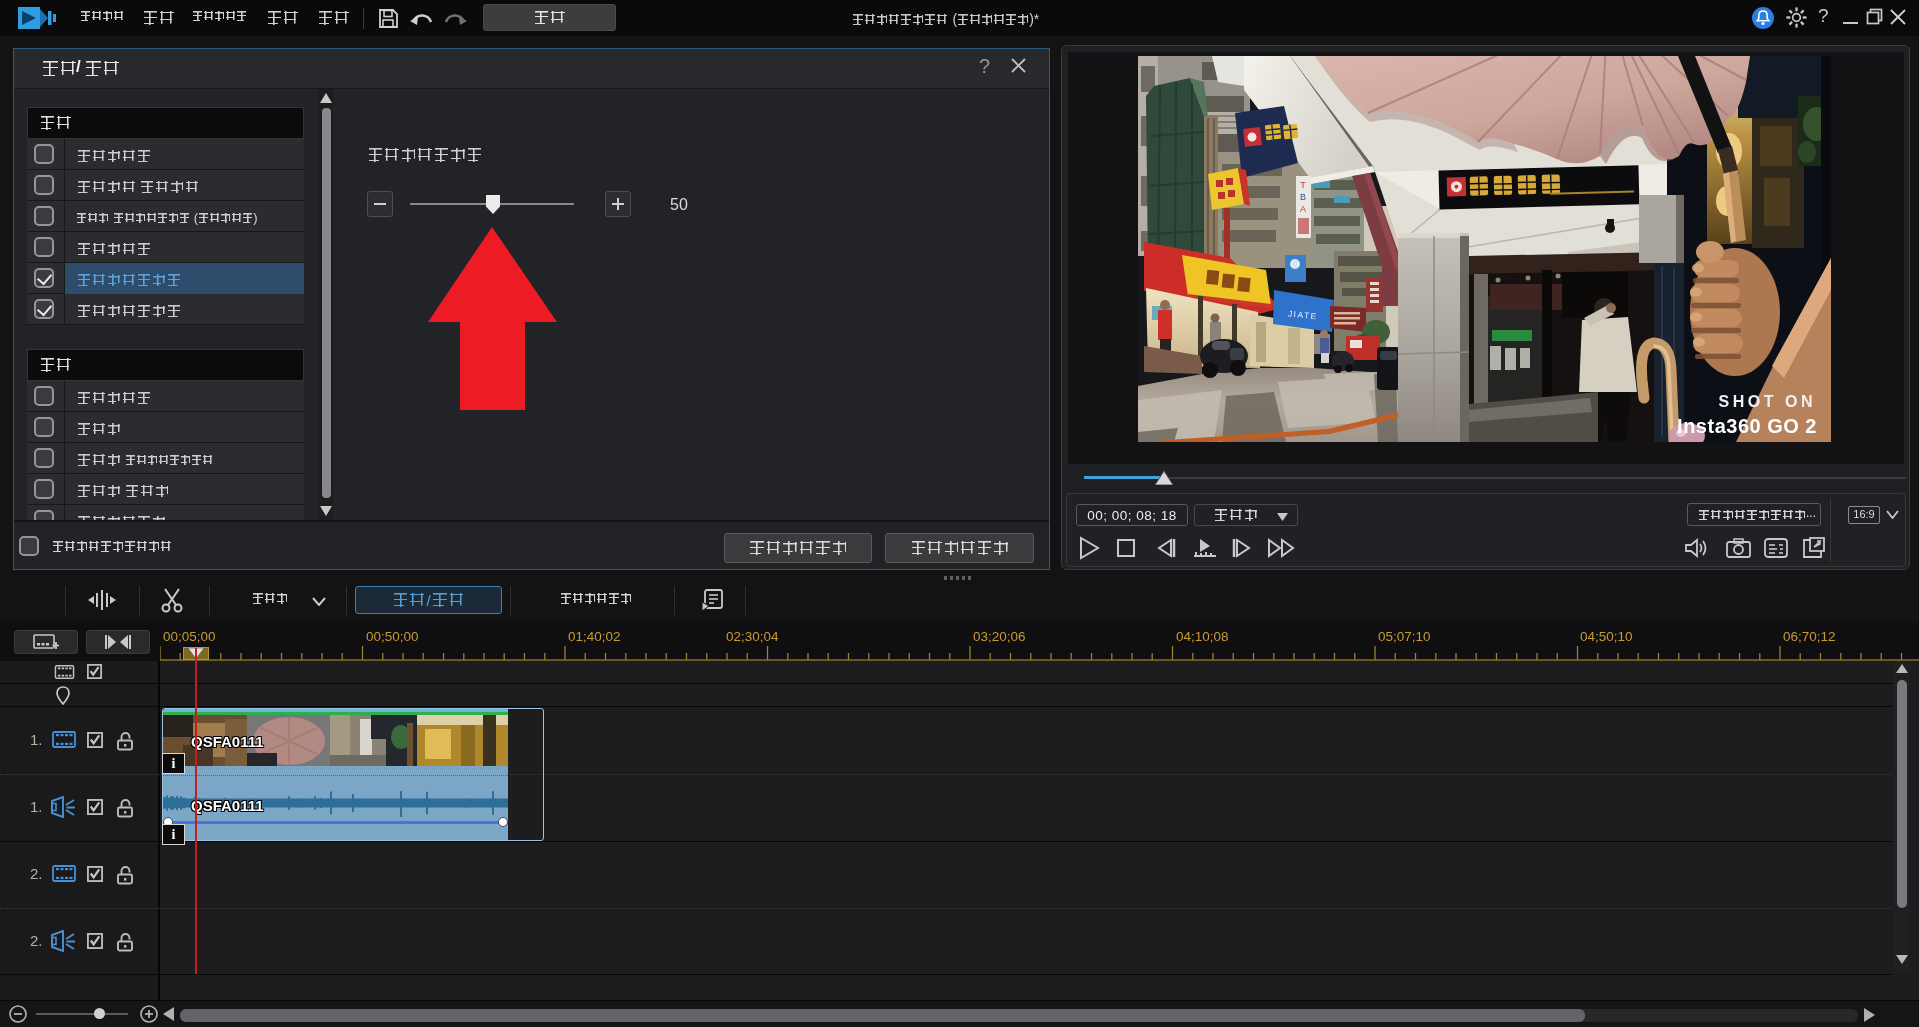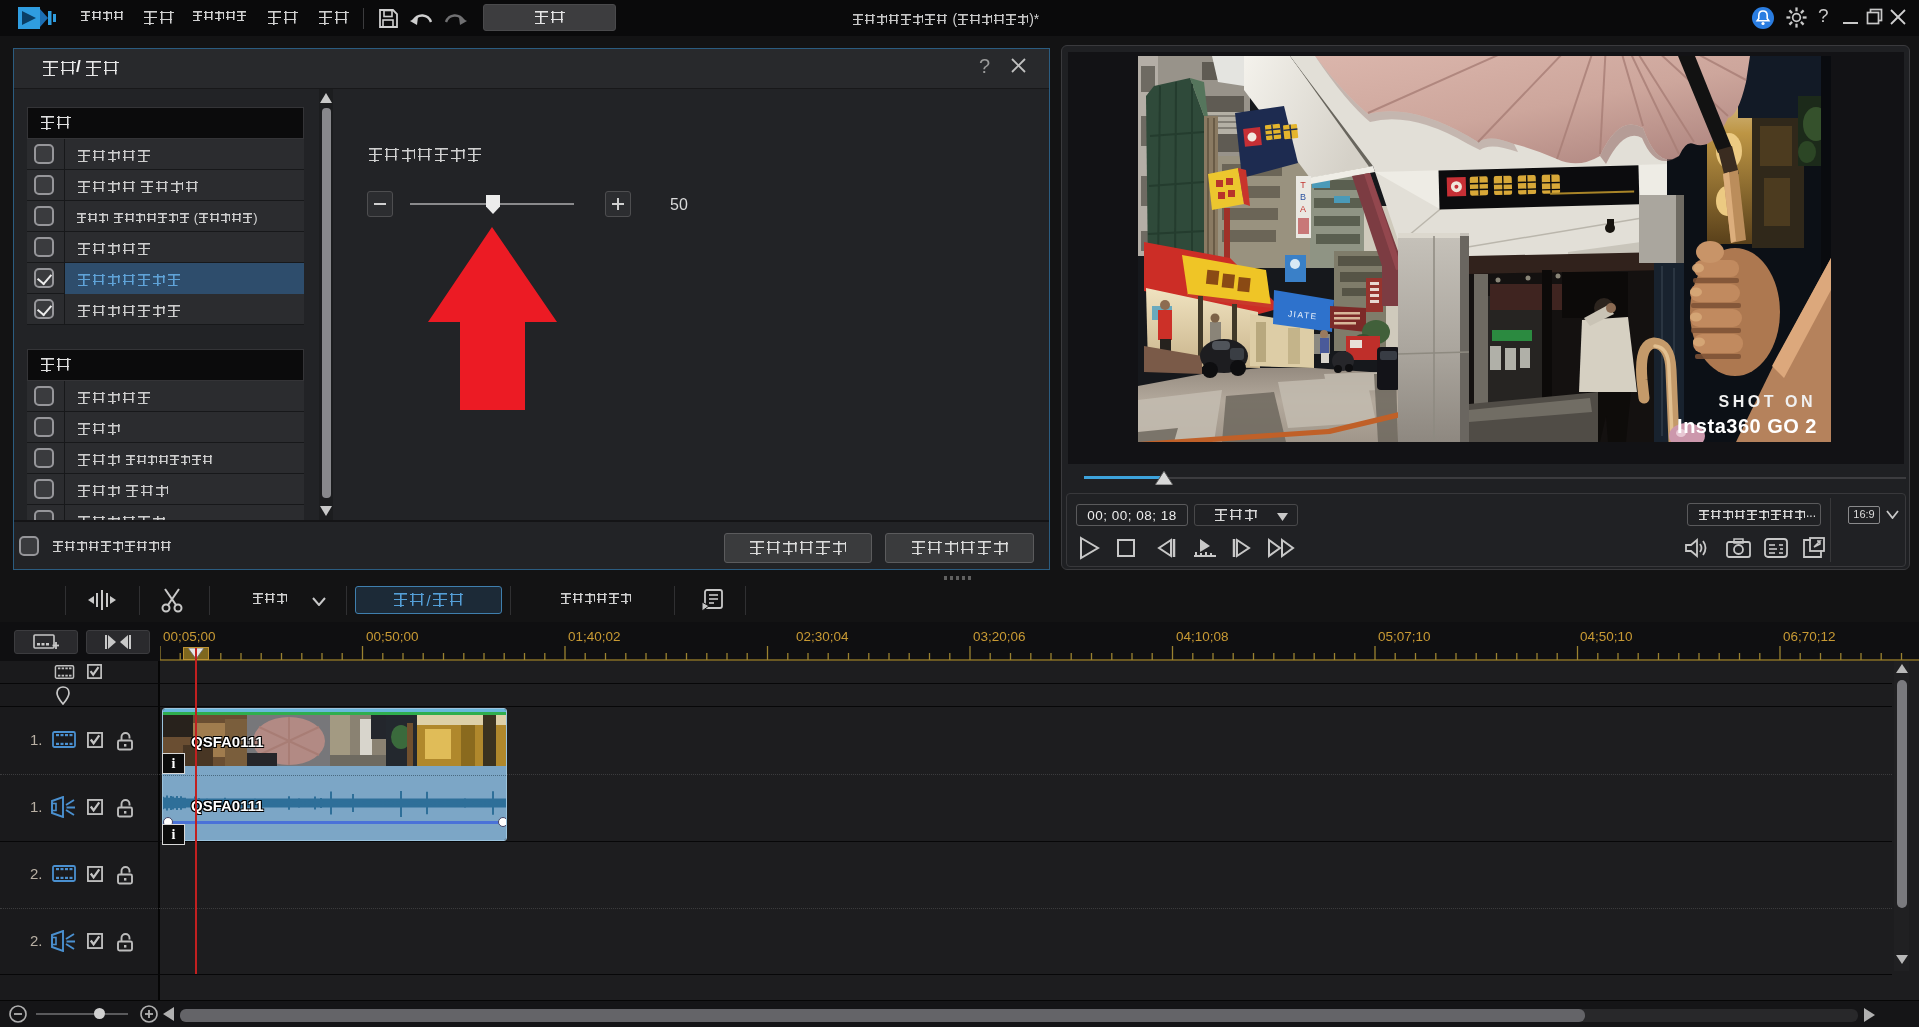--- a/index.html
+++ b/index.html
@@ -985,21 +985,21 @@
       <line x1="1640.2" y1="31" x2="1640.2" y2="38" stroke="#9a8230" stroke-width="1.3"></line>
       <line x1="1660.5" y1="31" x2="1660.5" y2="38" stroke="#9a8230" stroke-width="1.3"></line>
       <line x1="1680.8" y1="31" x2="1680.8" y2="38" stroke="#9a8230" stroke-width="1.3"></line>
       <line x1="1701.0" y1="31" x2="1701.0" y2="38" stroke="#9a8230" stroke-width="1.3"></line>
       <line x1="1721.2" y1="31" x2="1721.2" y2="38" stroke="#9a8230" stroke-width="1.3"></line>
       <line x1="1741.5" y1="31" x2="1741.5" y2="38" stroke="#9a8230" stroke-width="1.3"></line>
     </svg>
     <div class="abs" style="left:163px;top:7px;font-size:13.5px;color:#c89a34">00;05;00</div>
     <div class="abs" style="left:366px;top:7px;font-size:13.5px;color:#c89a34">00;50;00</div>
     <div class="abs" style="left:568px;top:7px;font-size:13.5px;color:#c89a34">01;40;02</div>
-    <div class="abs" style="left:796px;top:7px;font-size:13.5px;color:#c89a34">02;30;04</div>
+    <div class="abs" style="left:726px;top:7px;font-size:13.5px;color:#c89a34">02;30;04</div>
     <div class="abs" style="left:973px;top:7px;font-size:13.5px;color:#c89a34">03;20;06</div>
     <div class="abs" style="left:1176px;top:7px;font-size:13.5px;color:#c89a34">04;10;08</div>
     <div class="abs" style="left:1378px;top:7px;font-size:13.5px;color:#c89a34">05;07;10</div>
     <div class="abs" style="left:1580px;top:7px;font-size:13.5px;color:#c89a34">04;50;10</div>
     <div class="abs" style="left:1783px;top:7px;font-size:13.5px;color:#c89a34">06;70;12</div>
     <div class="abs" style="left:183px;top:25px;width:26px;height:13px;background:#7e671e;border:1px solid #bd9232"></div>
     <svg class="abs" style="left:187px;top:26px" width="18" height="12">
       <polygon points="1,0 17,0 9,11" fill="#e4e4e4" stroke="#666" stroke-width="0.8"></polygon>
     </svg>
   </div>
@@ -1105,21 +1105,21 @@
     </svg>
     <svg class="abs" style="left:87px;top:272px" width="16" height="16" viewBox="0 0 17 17">
 <rect x="1" y="1" width="15" height="15" fill="none" stroke="#c4c4c4" stroke-width="1.9"></rect>
 <polyline points="4,8 7,12 13,3.5" fill="none" stroke="#c4c4c4" stroke-width="2.4"></polyline>
     </svg>
     <svg class="abs" style="left:115px;top:271px" width="20" height="20" viewBox="0 0 20 20">
 <rect x="3" y="9.5" width="14" height="9" rx="1.5" fill="none" stroke="#bcbcbc" stroke-width="1.9"></rect>
 <path d="M6.5 9 V6 a4 4 0 0 1 8 0 V7.5" fill="none" stroke="#bcbcbc" stroke-width="1.9"></path>
 <rect x="9" y="13" width="2.4" height="2.6" fill="#bcbcbc"></rect>
     </svg>
-    <div class="abs" style="left:162px;top:47px;width:345px;height:133px;border-radius:3px;overflow:hidden;border:1px solid #9cc4de">
+    <div class="abs" style="left:162px;top:47px;width:382px;height:133px;border-radius:3px;overflow:hidden;border:1px solid #9cc4de">
       <div class="abs" style="left:0;top:0;width:345px;height:3px;background:#68b8dc"></div>
       <div class="abs" style="left:0;top:3px;width:345px;height:3px;background:#2fae4e"></div>
       <svg class="abs" style="left:0;top:6px" width="345" height="51" viewBox="0 0 345 51">
 <rect width="345" height="51" fill="#6a5238"></rect>
 <g>
           <rect x="0" y="0" width="84" height="51" fill="#6a4e32"></rect>
           <rect x="0" y="0" width="30" height="22" fill="#28221c"></rect>
           <rect x="30" y="8" width="40" height="34" fill="#a07c4e"></rect>
           <rect x="62" y="4" width="22" height="47" fill="#7a5e3c"></rect>
           <rect x="20" y="30" width="30" height="21" fill="#483624"></rect>

